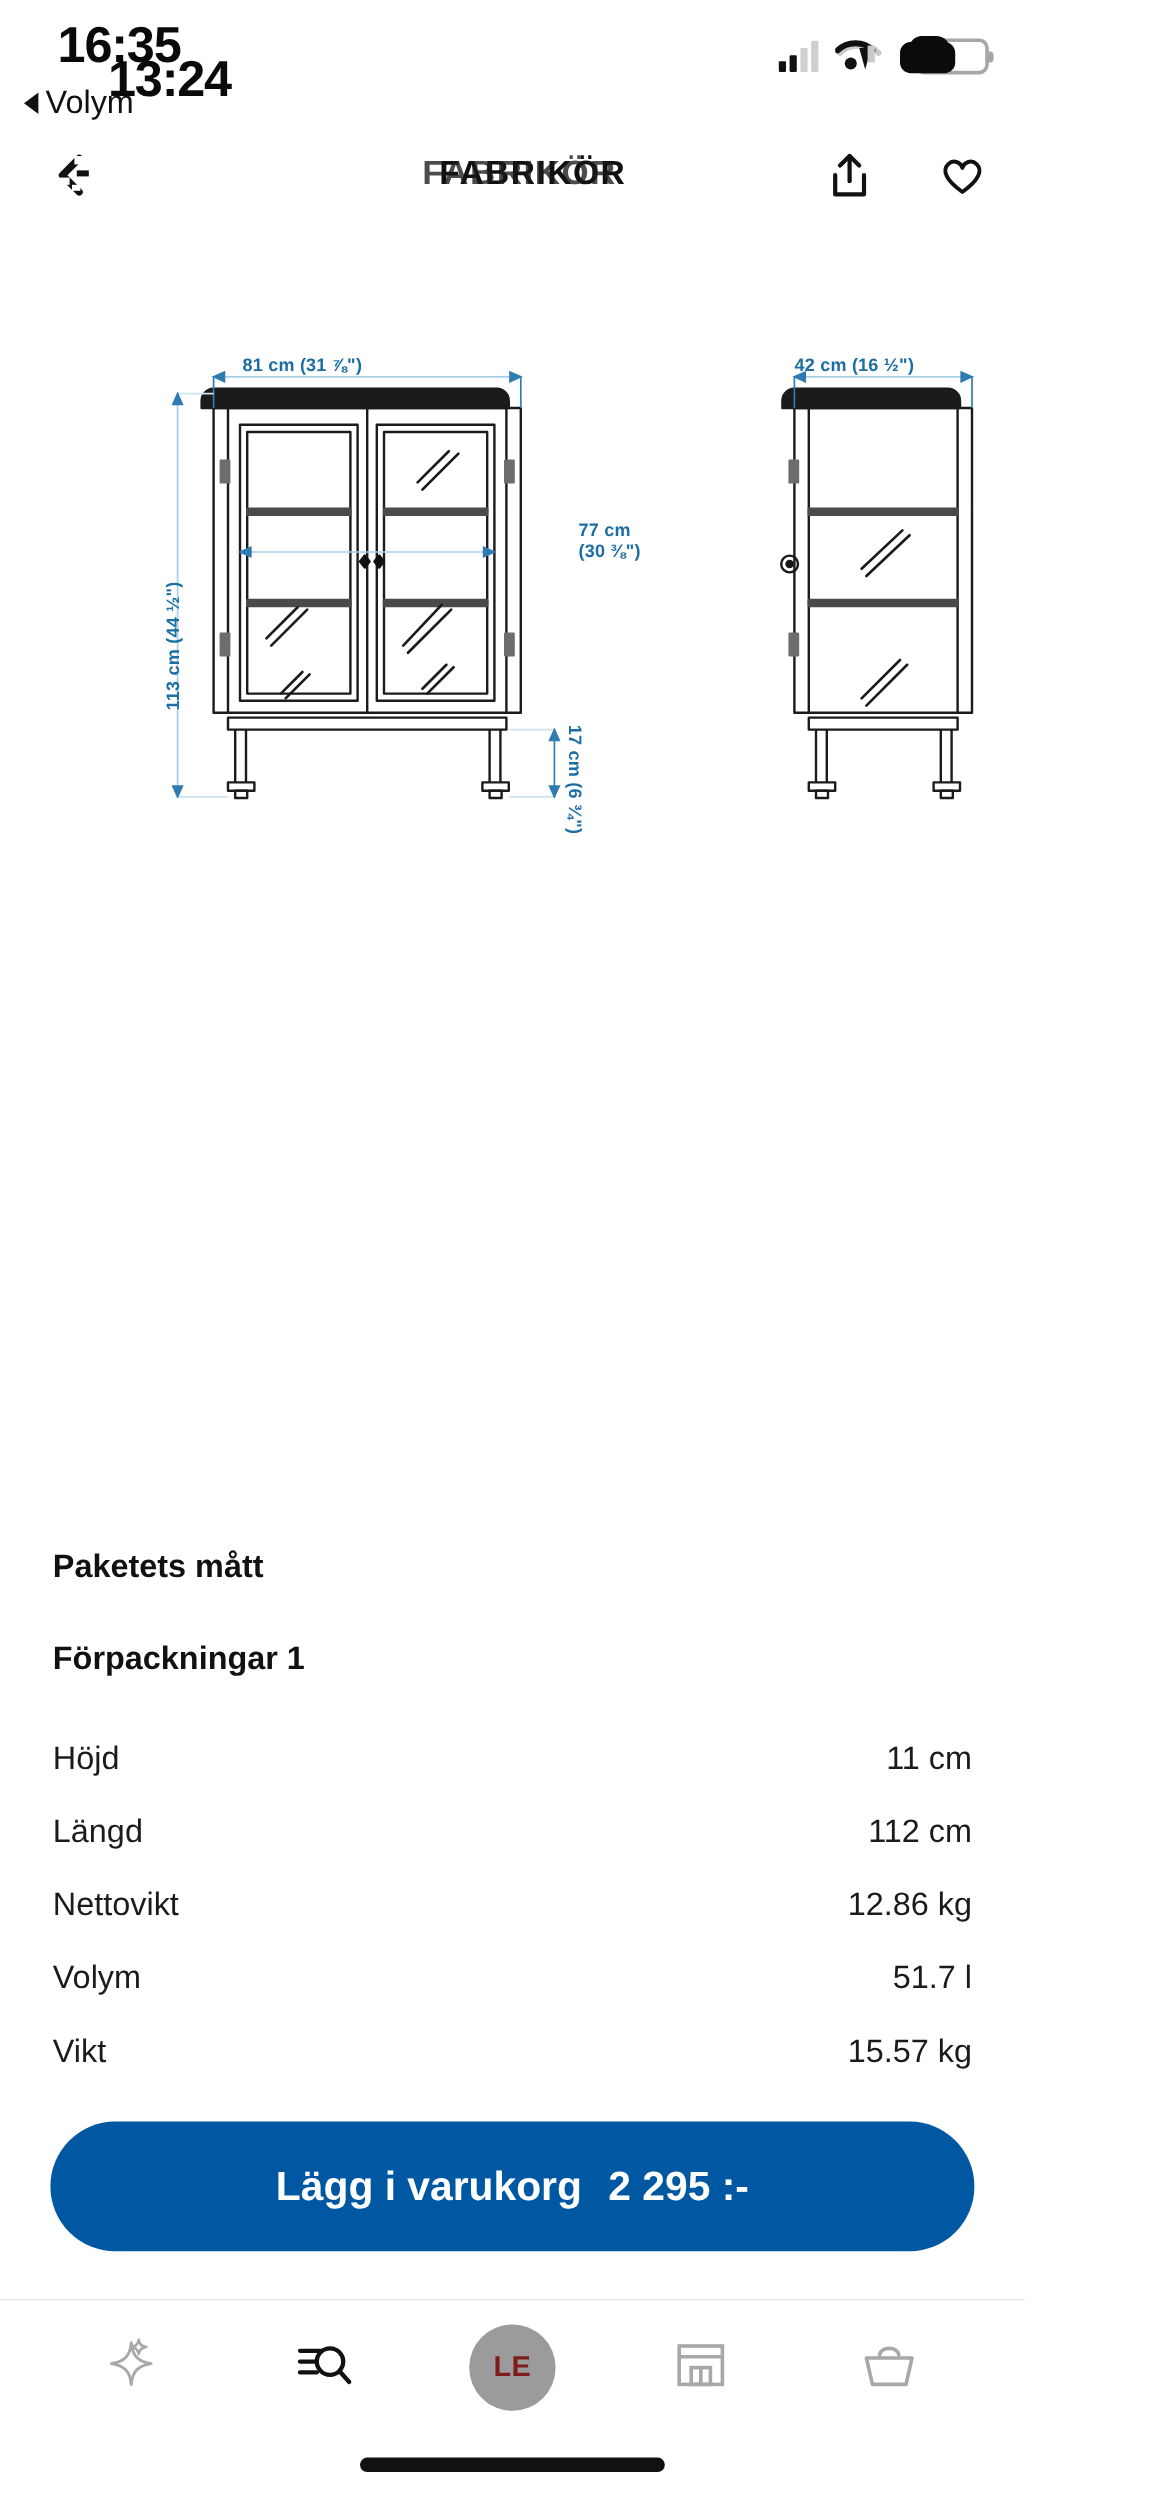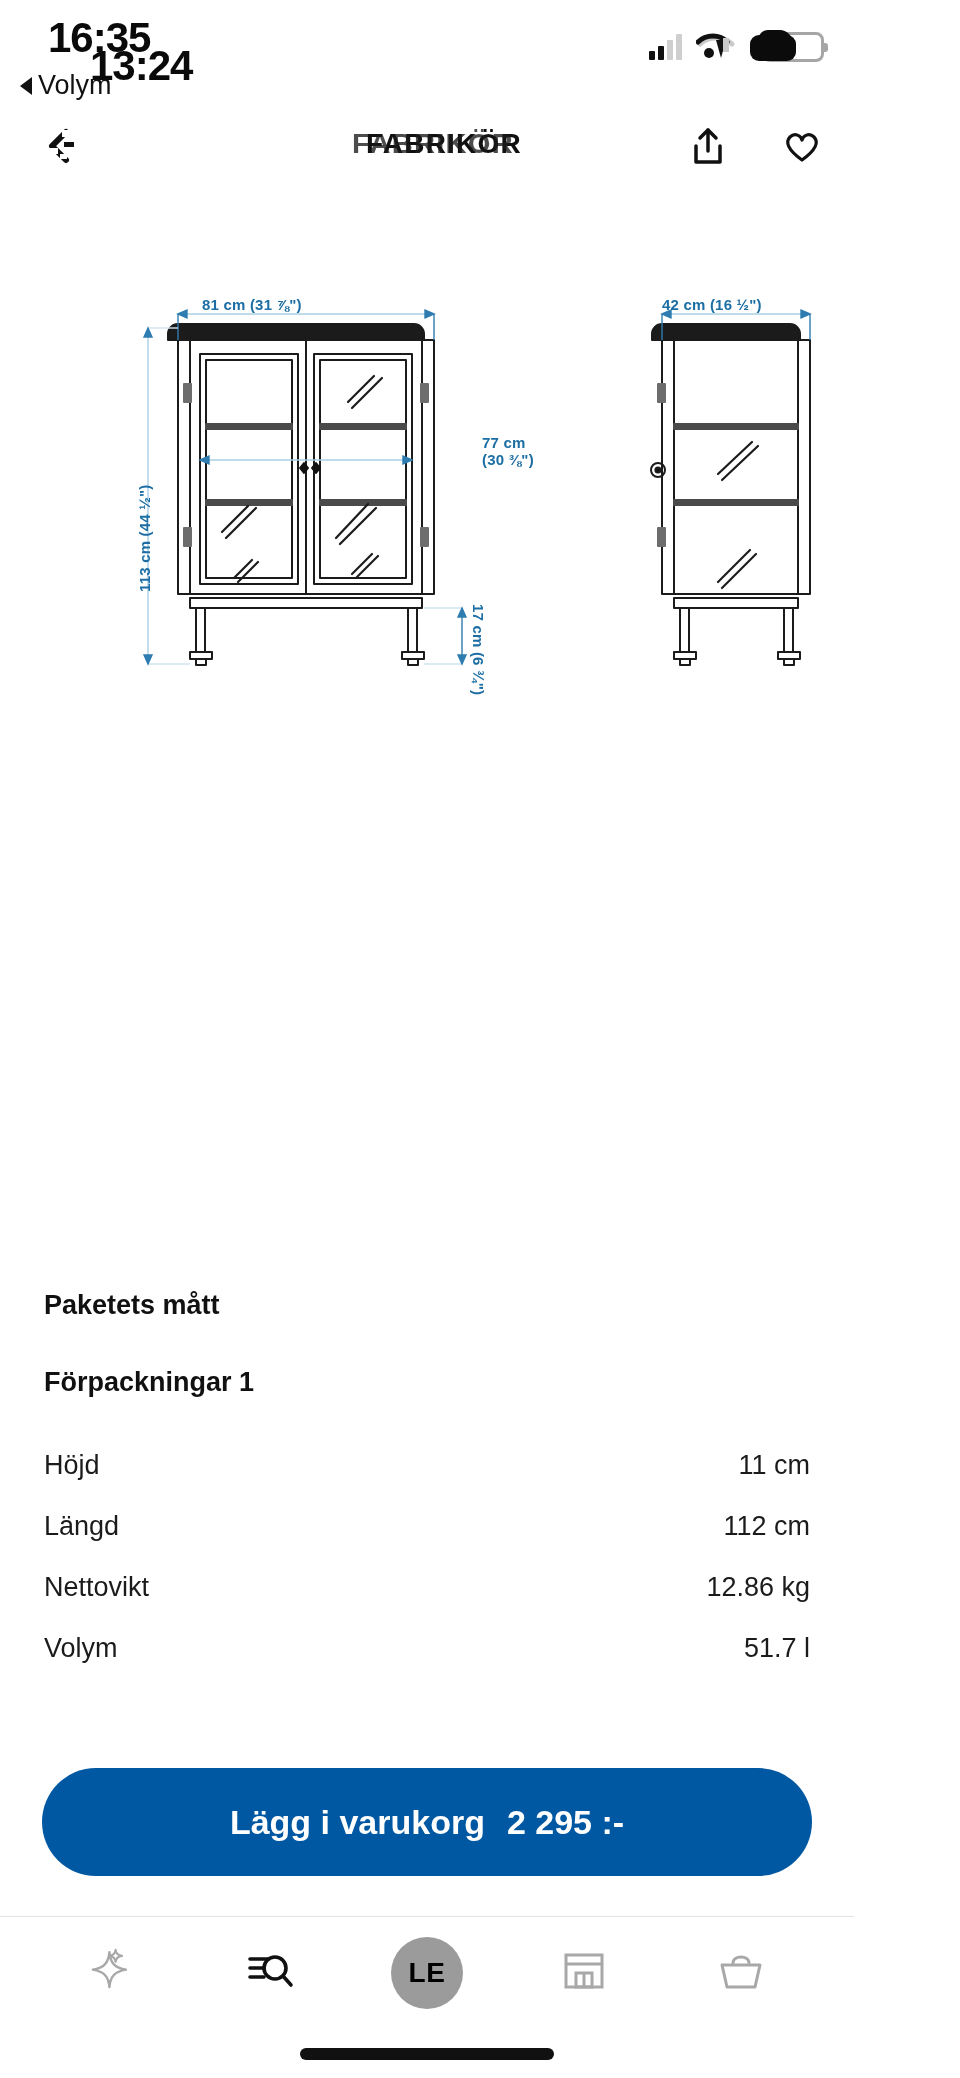--- a/index.html
+++ b/index.html
@@ -124,21 +124,21 @@
 
   
   .tabbar {
     position: absolute; left: 0; right: 0; top: 1916px; height: 162px;
     background: #fff; border-top: 1px solid #e3e3e3;
   }
   .tabs { display: flex; align-items: center; height: 112px; padding: 0 34px; }
   .tab { flex: 1; display: flex; align-items: center; justify-content: center; height: 112px; }
   .avatar {
     width: 72px; height: 72px; border-radius: 50%; background: #9b9b9b;
-    color: #000000; font-size: 28px; font-weight: 700;
+    color: #7f1d1d; font-size: 24px; font-weight: 700;
     display: flex; align-items: center; justify-content: center; letter-spacing: .5px;
   }
   .home-ind {
     position: absolute; left: 50%; transform: translateX(-50%); bottom: 18px;
     width: 254px; height: 12px; background: #111; border-radius: 8px;
   }
 </style>
 </head>
 <body>
 
@@ -368,20 +368,24 @@
         <span>112 cm</span>
       </div>
       <div class="spec-row">
         <span>Nettovikt</span>
         <span>12.86 kg</span>
       </div>
       <div class="spec-row">
         <span>Volym</span>
         <span>51.7 l</span>
       </div>
+      <div class="spec-row clipped">
+        <span>Vikt</span>
+        <span>15.57 kg</span>
+      </div>
     </div>
   </div>
 
   <div class="cta-area">
     <button class="cta">
       <span>Lägg i varukorg</span>
       <span>2 295 :-</span>
     </button>
   </div>
 

